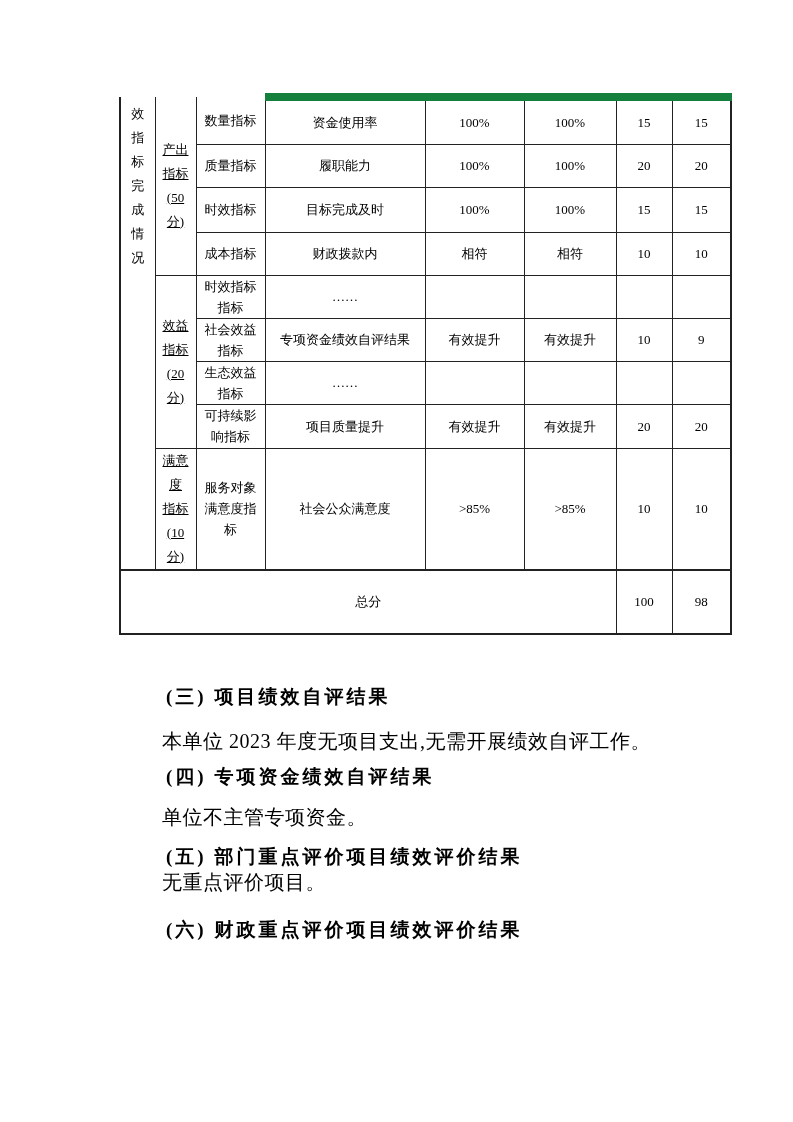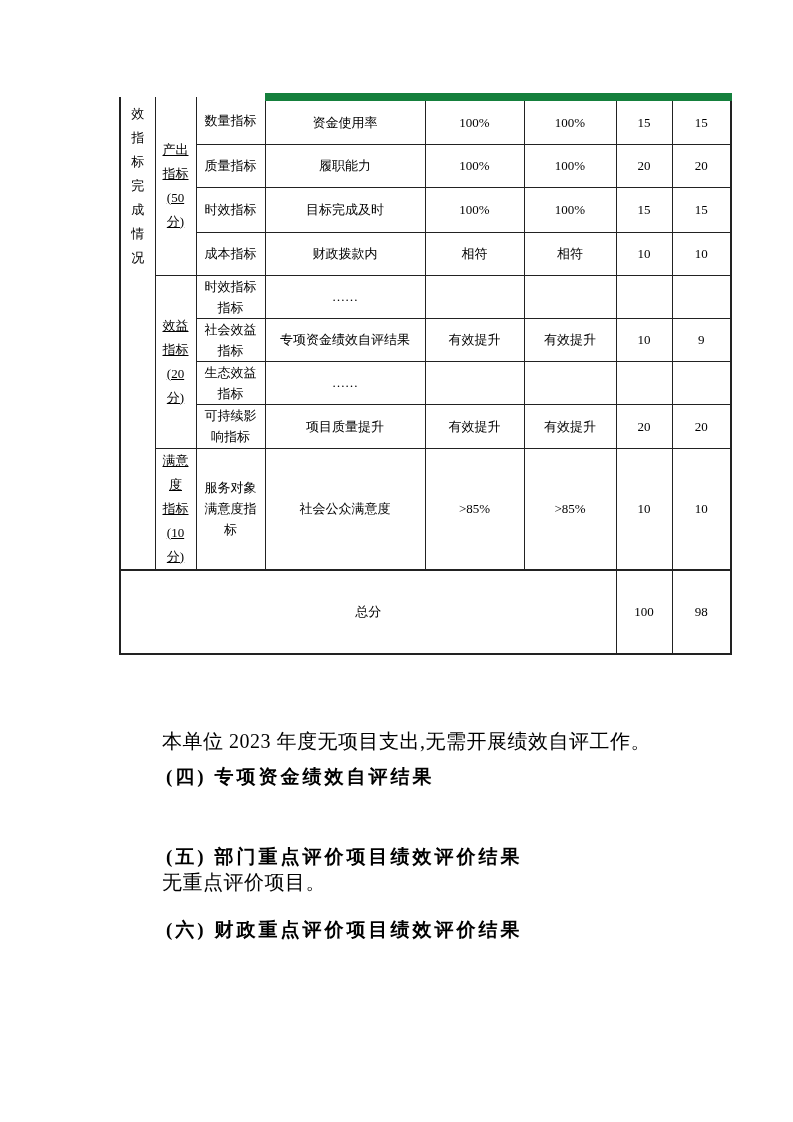--- a/index.html
+++ b/index.html
@@ -182,30 +182,32 @@
 分)</td>
         <td>服务对象
 满意度指
 标</td>
         <td>社会公众满意度</td>
         <td>&gt;85%</td>
         <td>&gt;85%</td>
         <td>10</td>
         <td>10</td>
       </tr>
-      <tr class="total-row" style="height:84px">
+      <tr class="total-row" style="height:64px">
         <td colspan="6">总分</td>
         <td>100</td>
         <td>98</td>
       </tr>
     </tbody>
   </table>
 
+  <div class="sec-h h3">(三) 项目绩效自评结果</div>
   <div class="sec-b b3">本单位 2023 年度无项目支出,无需开展绩效自评工作。</div>
 
   <div class="sec-h h4">(四) 专项资金绩效自评结果</div>
+  <div class="sec-b b4">单位不主管专项资金。</div>
 
   <div class="sec-h h5">(五) 部门重点评价项目绩效评价结果</div>
   <div class="sec-b b5">无重点评价项目。</div>
 
   <div class="sec-h h6">(六) 财政重点评价项目绩效评价结果</div>
 
 </div>
 
 </body></html>

